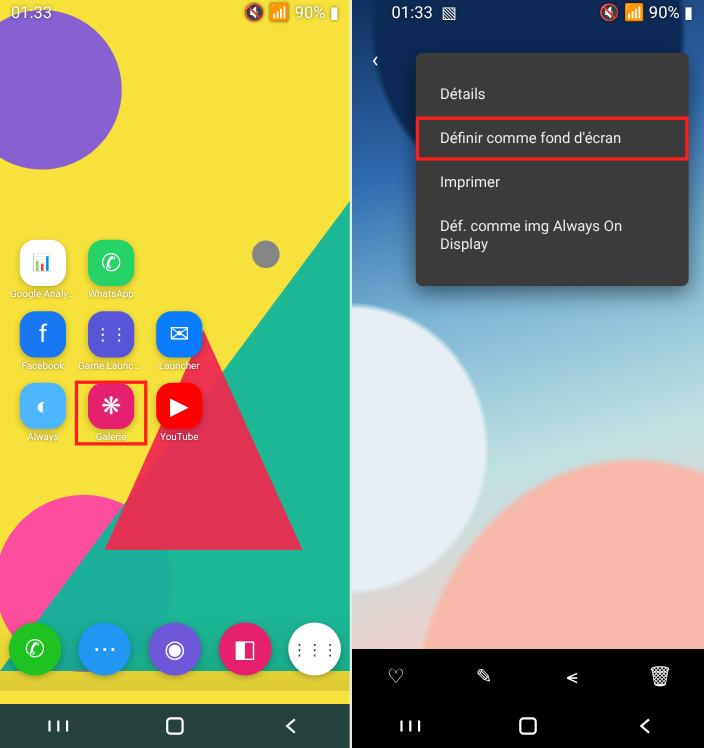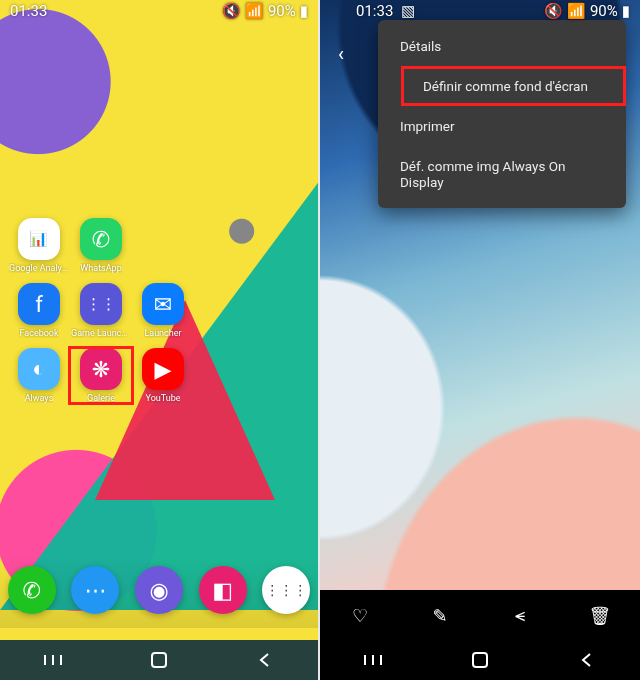--- a/index.html
+++ b/index.html
@@ -81,27 +81,27 @@
       radial-gradient(ellipse 180% 90% at 50% 4%, #0d2a57 0 24%, transparent 25%),
       radial-gradient(ellipse 170% 85% at 0% 60%, #e7eff5 0 22%, transparent 23%),
       radial-gradient(ellipse 180% 100% at 80% 96%, #f6b9aa 0 34%, transparent 35%),
       linear-gradient(165deg,#0f2f5e 0%, #2f6bb1 22%, #7ab6d3 40%, #bfe0e2 60%, #ead1cd 78%, #f5c5b6 100%);
   }
   .navbar-dark { background:#000; }
   .back-chevron {
     position:absolute; top:42px; left:18px; color:#fff; font-size:20px; z-index:8;
   }
   .menu {
-    position:absolute; top:20px; left:58px; right:14px;
+    position:absolute; top:48px; left:58px; right:14px;
     background:#3b3b3b; border-radius:6px;
     box-shadow:0 6px 20px rgba(0,0,0,.5);
-    padding:6px 0; z-index:9; color:#eaeaea;
+    padding:18px 0; z-index:9; color:#eaeaea;
   }
   .menu-item { padding:12px 22px; font-size:13.5px; }
-  .menu-item.hl { outline:3px solid #ff1e1e; outline-offset:-3px;margin-left:23px; }
+  .menu-item.hl { outline:3px solid #ff1e1e; outline-offset:-3px; }
 
   .toolbar {
     position:absolute; bottom:40px; left:0; right:0; height:50px;
     background:#000;
     display:flex; justify-content:space-around; align-items:center;
     z-index:6;
   }
   .tool-btn { width:40px; height:40px; display:flex; align-items:center; justify-content:center; color:#fff; font-size:18px;}
 </style>
 </head>

